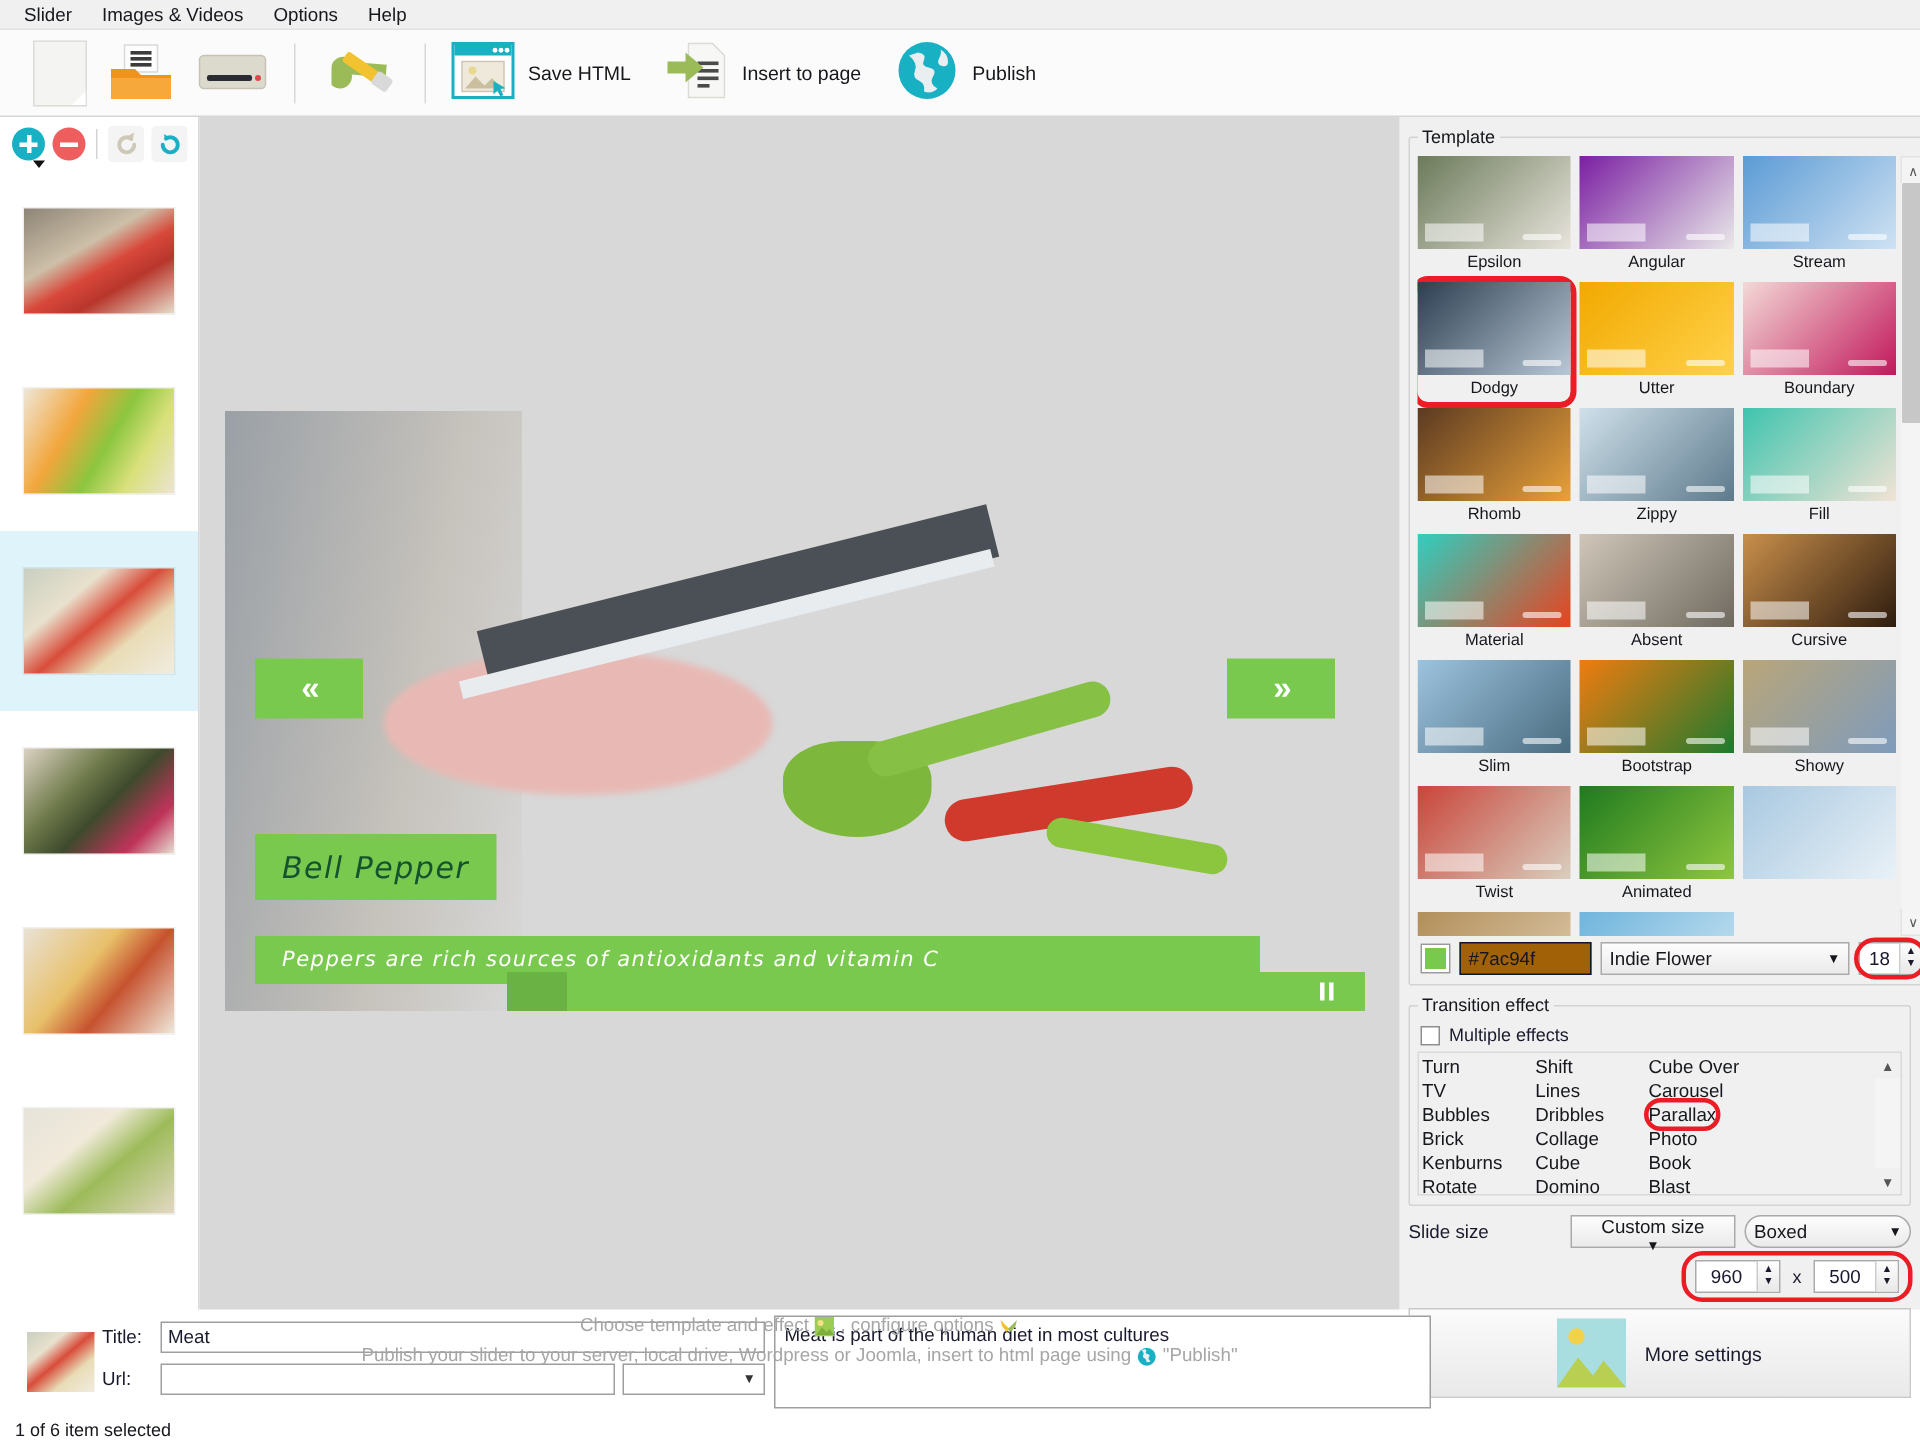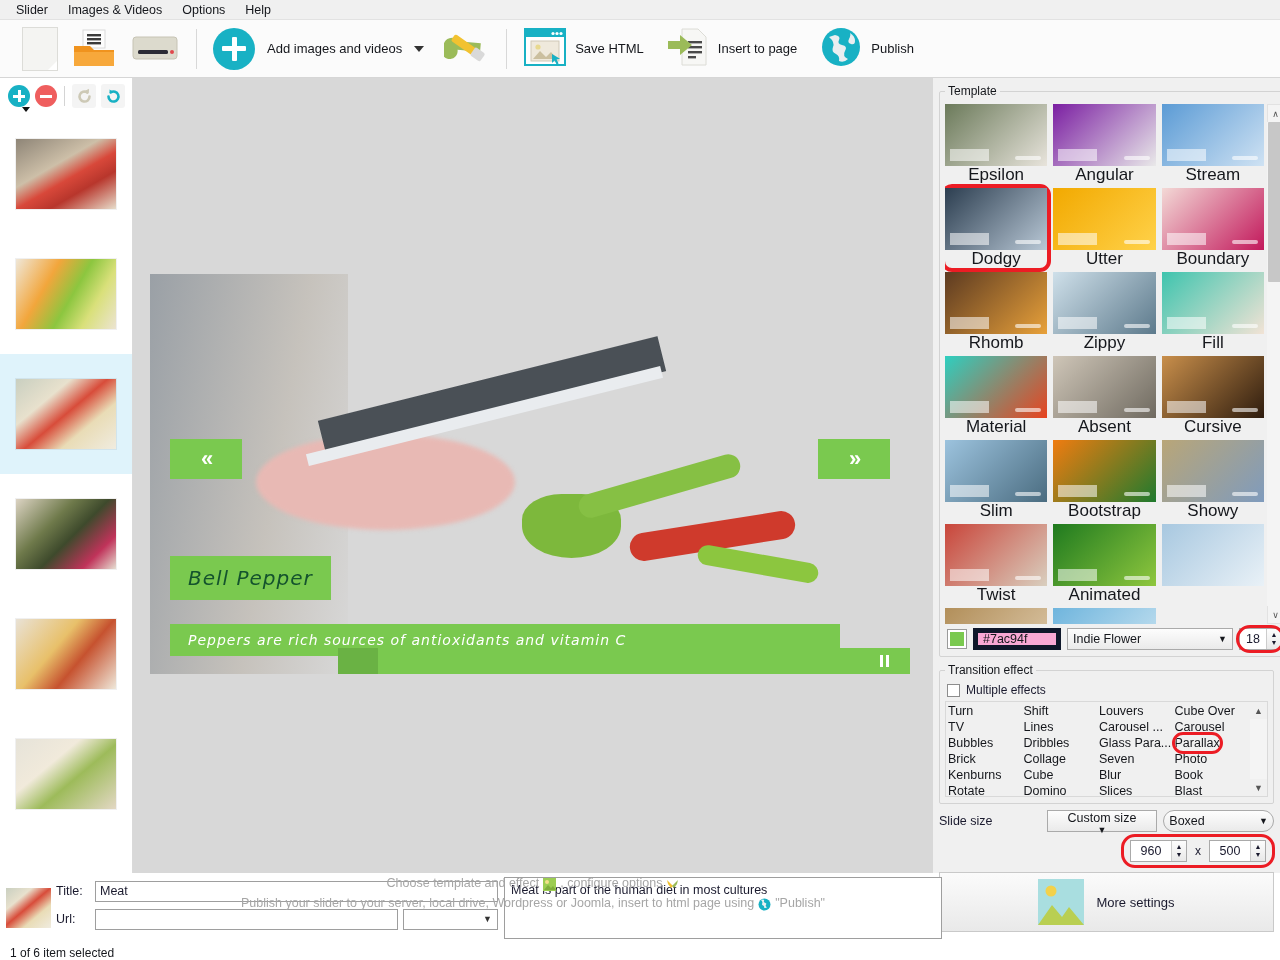--- a/index.html
+++ b/index.html
@@ -94,34 +94,34 @@
 
   
   #rightpanel{ width:347px; background:#f0f0f0; padding:6px 6px 0 6px; }
   fieldset.grp{ border:1px solid #d3d3d3; border-radius:2px; margin:0 0 6px 0; padding:6px 5px 6px 5px; background:#f0f0f0; }
   fieldset.grp > legend{ font-size:12px; color:#15171c; padding:0 3px; }
 
   #tpl-area{ display:flex; }
   #tpl-grid{ flex:1; display:grid; grid-template-columns:repeat(3,1fr); gap:4px 6px; height:520px; overflow:hidden; }
   .tpl{ position:relative; }
   .tpl .pic{ height:62px; background:#ccc; background-size:cover; background-position:center; position:relative; overflow:hidden;}
-  .tpl .nm{ text-align:center; font-size:17px; color:#15171c; line-height:18px; }
+  .tpl .nm{ text-align:center; font-size:11px; color:#15171c; line-height:18px; }
   .tpl.selected{ outline:4px solid #ec1c24; border-radius:7px; z-index:3; }
 
   .vscroll{ width:17px; background:#f4f4f4; border:1px solid #e2e2e2; margin-left:3px;
             display:flex; flex-direction:column; align-items:center; }
   .vscroll .arw{ height:17px; width:17px; display:flex;align-items:center;justify-content:center;font-size:9px;color:#555;}
   .vscroll .track{ flex:1; width:17px; position:relative; background:#f4f4f4;}
   .vscroll .thumbbar{ position:absolute; left:1px; width:15px; background:#c7c7c7; border-radius:1px;}
 
   
   #fontrow{ display:flex; align-items:center; gap:6px; margin:4px 2px 0 2px; }
   .swatch{ width:20px;height:20px;border:1px solid #9a9a9a; background:#fff; padding:2px;}
   .swatch i{ display:block; width:100%;height:100%; background:#7ac94f; }
-  .tbox{ height:22px; border:5px solid #0f172a; background:#f9a8d4; font-size:12.5px;
+  .tbox{ height:22px; border:1px solid #0f172a; background:#a16207; font-size:12.5px;
          display:flex; align-items:center; padding:0 5px; color:#15171c;}
   .selbox{ height:22px; border:1px solid #aaa; background:linear-gradient(#fdfdfd,#eaeaea);
            font-size:12.5px; display:flex; align-items:center; justify-content:space-between;
            padding:0 5px; color:#15171c; }
   .spin{ display:flex; height:22px; border:1px solid #aaa; background:#fff; align-items:stretch;}
   .spin .val{ width:26px; display:flex;align-items:center;justify-content:center;font-size:12.5px;}
   .spin .arrows{ width:15px; background:linear-gradient(#fdfdfd,#e8e8e8); border-left:1px solid #ccc;
                  display:flex;flex-direction:column;justify-content:center;align-items:center;gap:2px;}
   .redring{ outline:3px solid #ec1c24; border-radius:11px; }
 
@@ -136,21 +136,21 @@
 
   
   #sizerow{ display:flex; align-items:center; gap:6px; margin:2px 0 0 0; }
   #sizerow .lbl{ font-size:12.5px; width:104px; }
   #dimrow{ display:flex; justify-content:flex-end; align-items:center; gap:6px; margin-top:5px; padding-right:2px;}
   #moresettings{ margin-top:7px; height:60px; border:1px solid #c9c9c9; background:linear-gradient(#fbfbfb,#e9e9e9);
                  display:flex;align-items:center;justify-content:center; gap:12px; }
   #moresettings .pic{ width:46px;height:46px; background:#a9dee0; position:relative; overflow:hidden;}
 
   
-  #bottom{ height:66px; display:flex; gap:6px; padding:4px 6px 0 6px; background:#fff; }
+  #bottom{ height:66px; display:flex; gap:6px; padding:4px 6px 0 6px; background:#fff;margin-left:12px; }
   #bform{ flex:1; display:flex; gap:6px; }
   #bf-left{ width:492px; display:flex; gap:5px; }
   #bf-thumb{ width:45px;height:40px; background-size:cover; background-position:center; align-self:center;}
   #bf-fields{ flex:1; }
   .frow{ display:flex; align-items:center; gap:5px; height:28px; }
   .frow .flabel{ width:34px; font-size:12.5px; }
   .finput{ flex:1; height:21px; border:1px solid #9e9e9e; background:#fff; font-size:12.5px;
            display:flex; align-items:center; padding:0 4px; }
   .fsel{ width:95px; height:21px; border:1px solid #9e9e9e; background:#fff; font-size:12px;
          display:flex; align-items:center; justify-content:flex-end; padding:0 5px; color:#333;}
@@ -191,25 +191,20 @@
       <svg width="50" height="40" viewBox="0 0 50 40">
         <rect x="3" y="8" width="44" height="22" rx="3" fill="#dcdacd" stroke="#c6c3b4"></rect>
         <rect x="8" y="21" width="30" height="4" rx="1.5" fill="#2b2b35"></rect>
         <circle cx="42" cy="23" r="2" fill="#e0474c"></circle>
       </svg>
     </span>
   </div>
 
   <div class="tb-sep"></div>
 
-  <div class="tb-btn" style="gap:12px;">
-    <span class="ico ico-plus"></span>
-    <span class="tb-label">Add images and videos</span>
-    <span class="caret-down"></span>
-  </div>
 
   <div class="tb-btn" style="margin-left:8px;">
     <span class="ico">
       <svg width="46" height="44" viewBox="0 0 46 44">
         <g transform="rotate(-40 23 22)">
           <path d="M6 6 a8 8 0 1 0 8 12 l16 16 l6 -6 l-16 -16 a8 8 0 0 0 -14 -6 z" fill="#9bbb59"></path>
         </g>
         <g transform="rotate(35 23 22)">
           <rect x="6" y="18" width="26" height="8" rx="2" fill="#f2c230"></rect>
           <rect x="30" y="17" width="12" height="10" rx="2" fill="#d9d9d9"></rect>
@@ -565,28 +560,20 @@
             </div>
             <div class="fx-col">
               <div class="fx">Shift</div>
               <div class="fx">Lines</div>
               <div class="fx">Dribbles</div>
               <div class="fx">Collage</div>
               <div class="fx">Cube</div>
               <div class="fx">Domino</div>
             </div>
             <div class="fx-col">
-              <div class="fx">Louvers</div>
-              <div class="fx">Carousel ...</div>
-              <div class="fx">Glass Para...</div>
-              <div class="fx">Seven</div>
-              <div class="fx">Blur</div>
-              <div class="fx">Slices</div>
-            </div>
-            <div class="fx-col">
               <div class="fx">Cube Over</div>
               <div class="fx">Carousel</div>
               <div class="fx selected">Parallax</div>
               <div class="fx">Photo</div>
               <div class="fx">Book</div>
               <div class="fx">Blast</div>
             </div>
           </div>
         <div class="vscroll" style="margin:0;border:none;background:transparent;">
           <div class="arw">▲</div>

